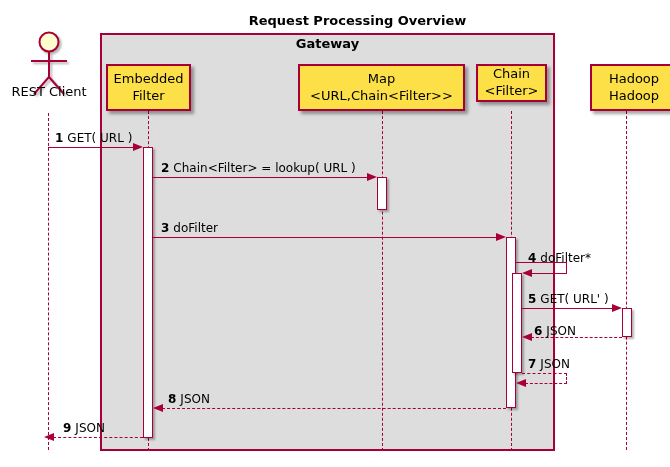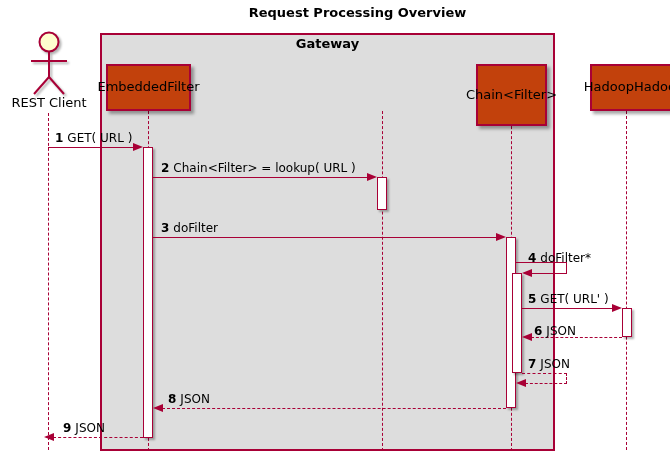--- a/index.html
+++ b/index.html
@@ -3,46 +3,46 @@
 <meta charset="utf-8">
 <style>
   * { margin:0; padding:0; box-sizing:border-box; }
   body { background:#ffffff; }
   .canvas {
     position:relative; width:670px; height:467px; background:#ffffff;
     font-family:"DejaVu Sans","Liberation Sans",sans-serif; color:#000;
     overflow:hidden;
   }
   .title {
-    position:absolute; left:0; top:5px; width:670px; text-align:center;
+    position:absolute; left:0; top:13px; width:670px; text-align:center;
     font-size:13px; font-weight:bold; color:#000;padding-left:45px;
   }
   .frame {
     position:absolute; left:100px; top:33px; width:455px; height:418px;
     background:#dddddd; border:2px solid #A80036;
   }
   .frame-label {
     position:absolute; left:100px; top:36px; width:455px; text-align:center;
     font-size:13px; font-weight:bold;
   }
   .lifeline { position:absolute; width:0; border-left:1px dashed #A80036; }
   .pbox {
-    position:absolute; background:#c2410c; border:2px solid #A80036;
+    position:absolute; background:#fde047; border:2px solid #A80036;
     box-shadow:3px 3px 3px rgba(0,0,0,0.35);
-    display:flex; flex-direction:row; justify-content:center; align-items:center;
+    display:flex; flex-direction:column; justify-content:center; align-items:center;
     font-size:13px; line-height:1.3; text-align:center; white-space:nowrap;
   }
   .activation {
     position:absolute; width:10px; background:#ffffff; border:1.5px solid #A80036;
     box-shadow:2px 2px 2px rgba(0,0,0,0.30);
   }
   .actor-svg { position:absolute; left:26px; top:31px;
     filter:drop-shadow(2px 2px 1px rgba(0,0,0,0.30)); }
   .actor-label {
-    position:absolute; left:4px; top:95px; width:90px; text-align:center;
+    position:absolute; left:4px; top:84px; width:90px; text-align:center;
     font-size:13px;
   }
   .msg-line { position:absolute; height:0; border-top:1.4px solid #A80036; }
   .msg-line.dashed { border-top-style:dashed; }
   .msg-vert { position:absolute; width:0; border-left:1.4px solid #A80036; }
   .msg-vert.dashed { border-left-style:dashed; }
   .arrow-r { position:absolute; width:0; height:0;
     border-top:4px solid transparent; border-bottom:4px solid transparent;
     border-left:10px solid #A80036; }
   .arrow-l { position:absolute; width:0; height:0;
@@ -73,21 +73,25 @@
     <line x1="5" y1="30" x2="41" y2="30" stroke="#A80036" stroke-width="2"></line>
     <line x1="23" y1="46" x2="8" y2="63" stroke="#A80036" stroke-width="2"></line>
     <line x1="23" y1="46" x2="38" y2="63" stroke="#A80036" stroke-width="2"></line>
   </svg>
   <div class="actor-label">REST Client</div>
 
   <div class="pbox" style="left:106px;top:64px;width:85px;height:47px">
     <div>Embedded</div>
     <div>Filter</div>
   </div>
-  <div class="pbox" style="left:476px;top:64px;width:71px;height:62px">
+  <div class="pbox" style="left:298px;top:64px;width:167px;height:47px">
+    <div>Map</div>
+    <div>&lt;URL,Chain&lt;Filter&gt;&gt;</div>
+  </div>
+  <div class="pbox" style="left:476px;top:64px;width:71px;height:38px">
     <div>Chain</div>
     <div>&lt;Filter&gt;</div>
   </div>
   <div class="pbox" style="left:590px;top:64px;width:88px;height:47px">
     <div>Hadoop</div>
     <div>Hadoop</div>
   </div>
 
   <div class="activation" style="left:143px;top:147px;height:291px"></div>
   <div class="activation" style="left:377px;top:177px;height:33px"></div>

